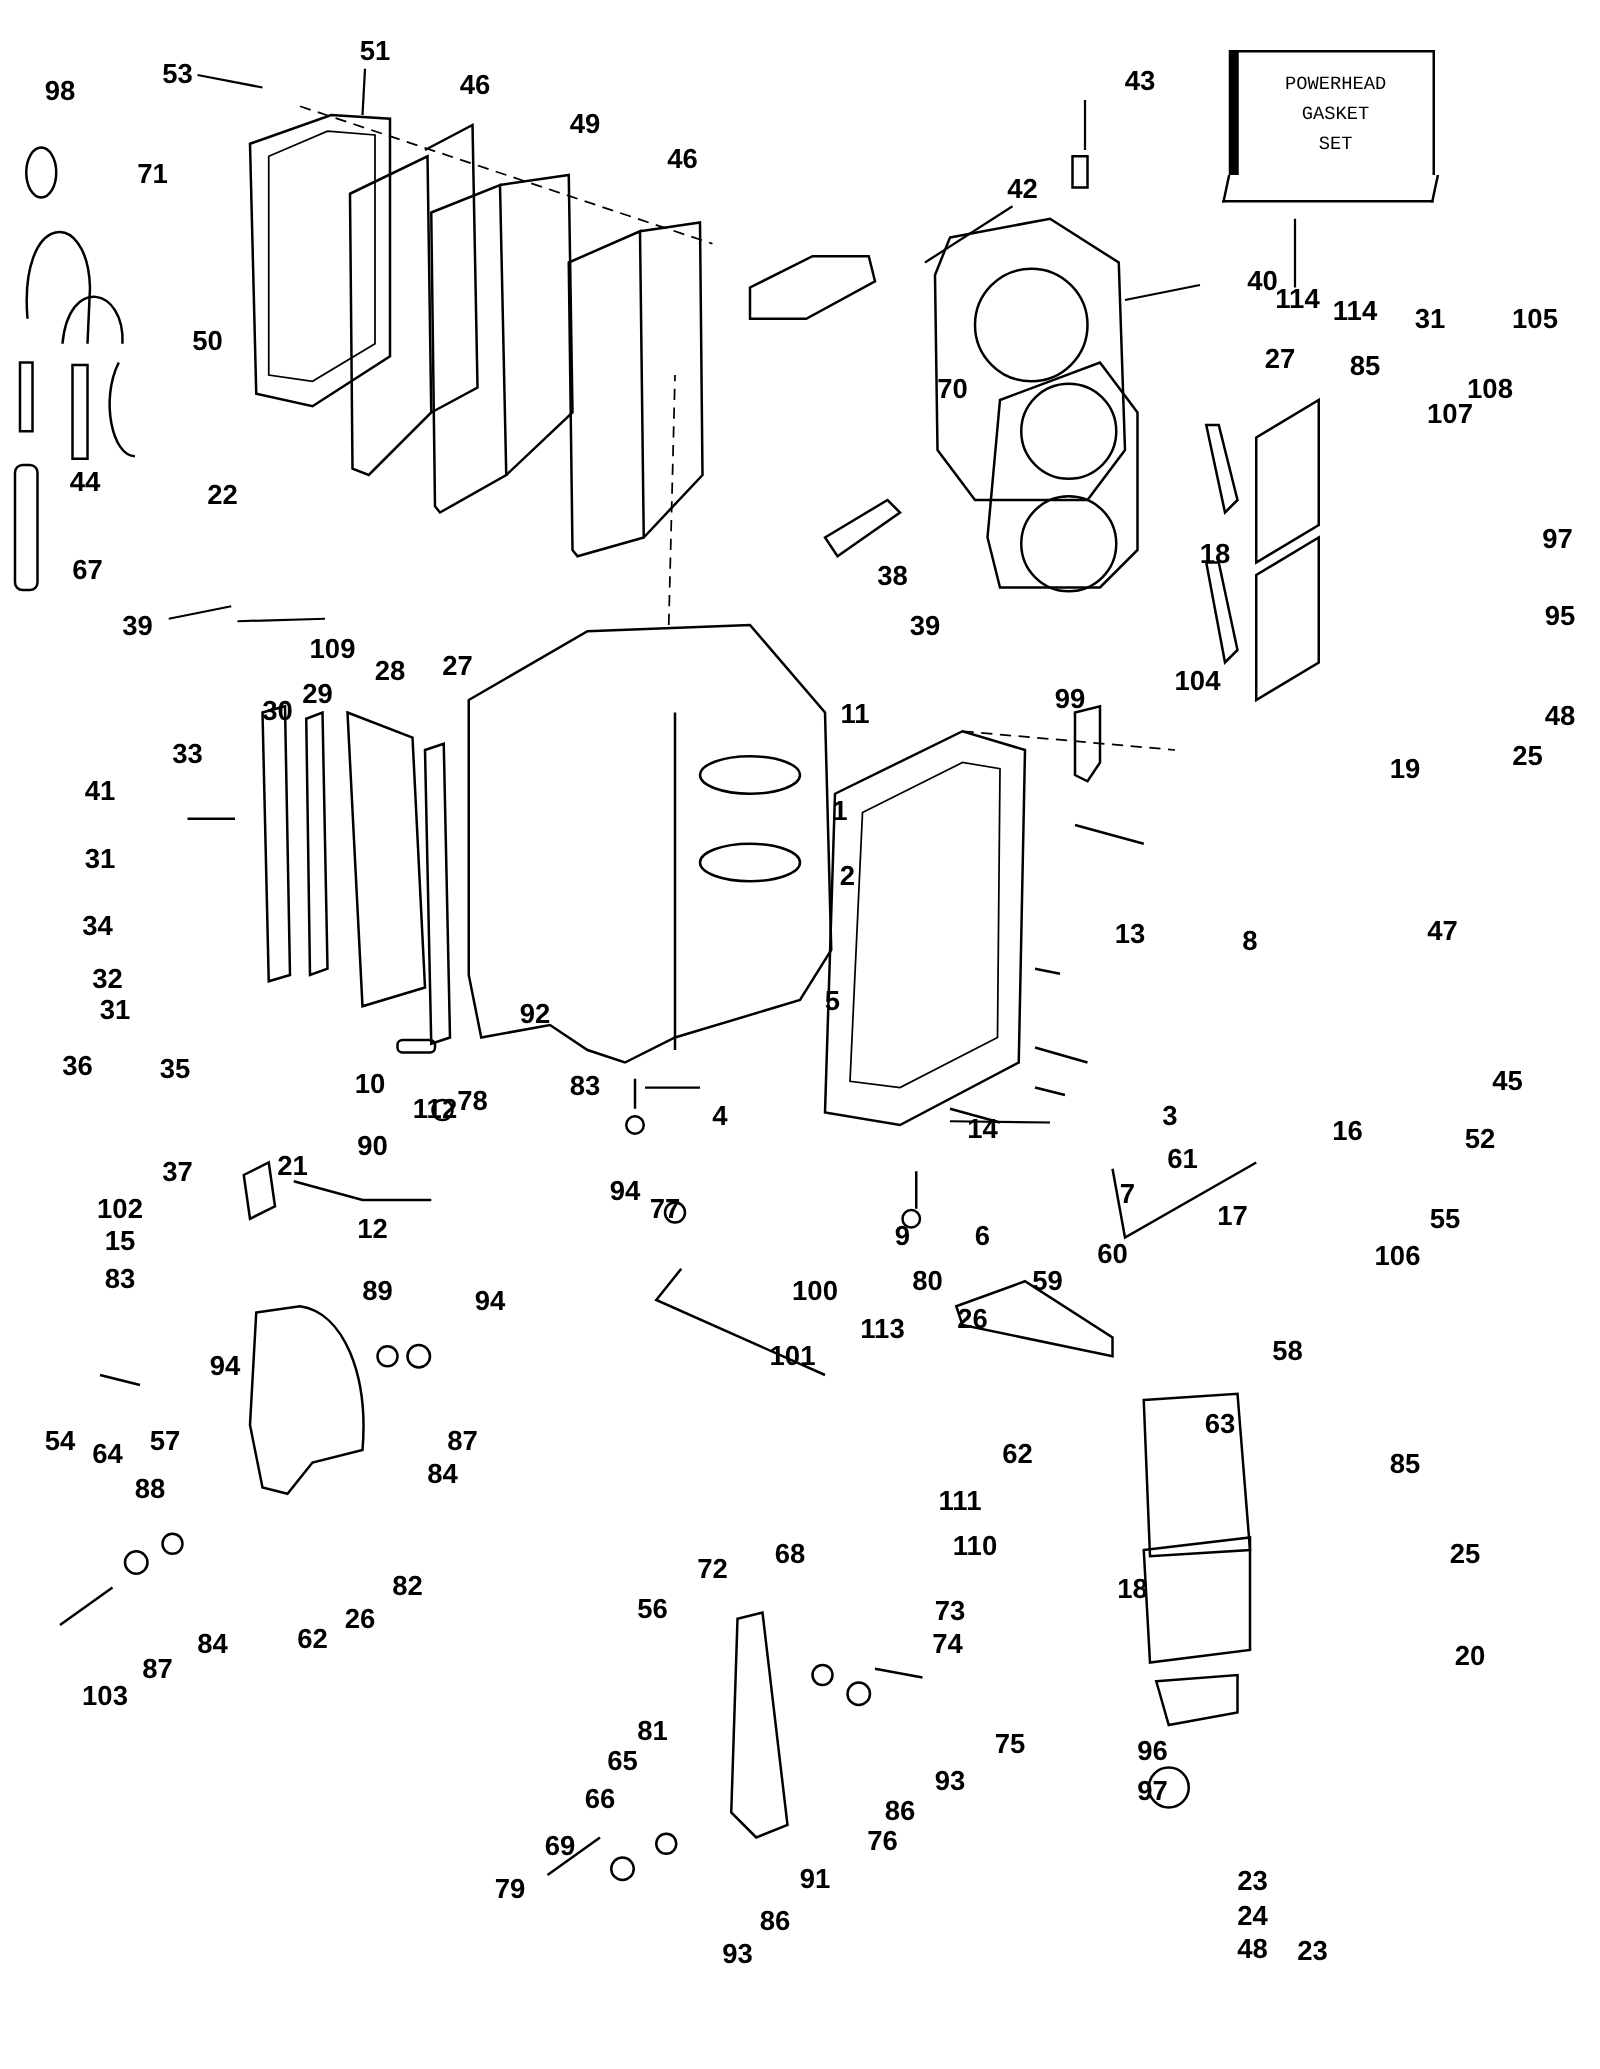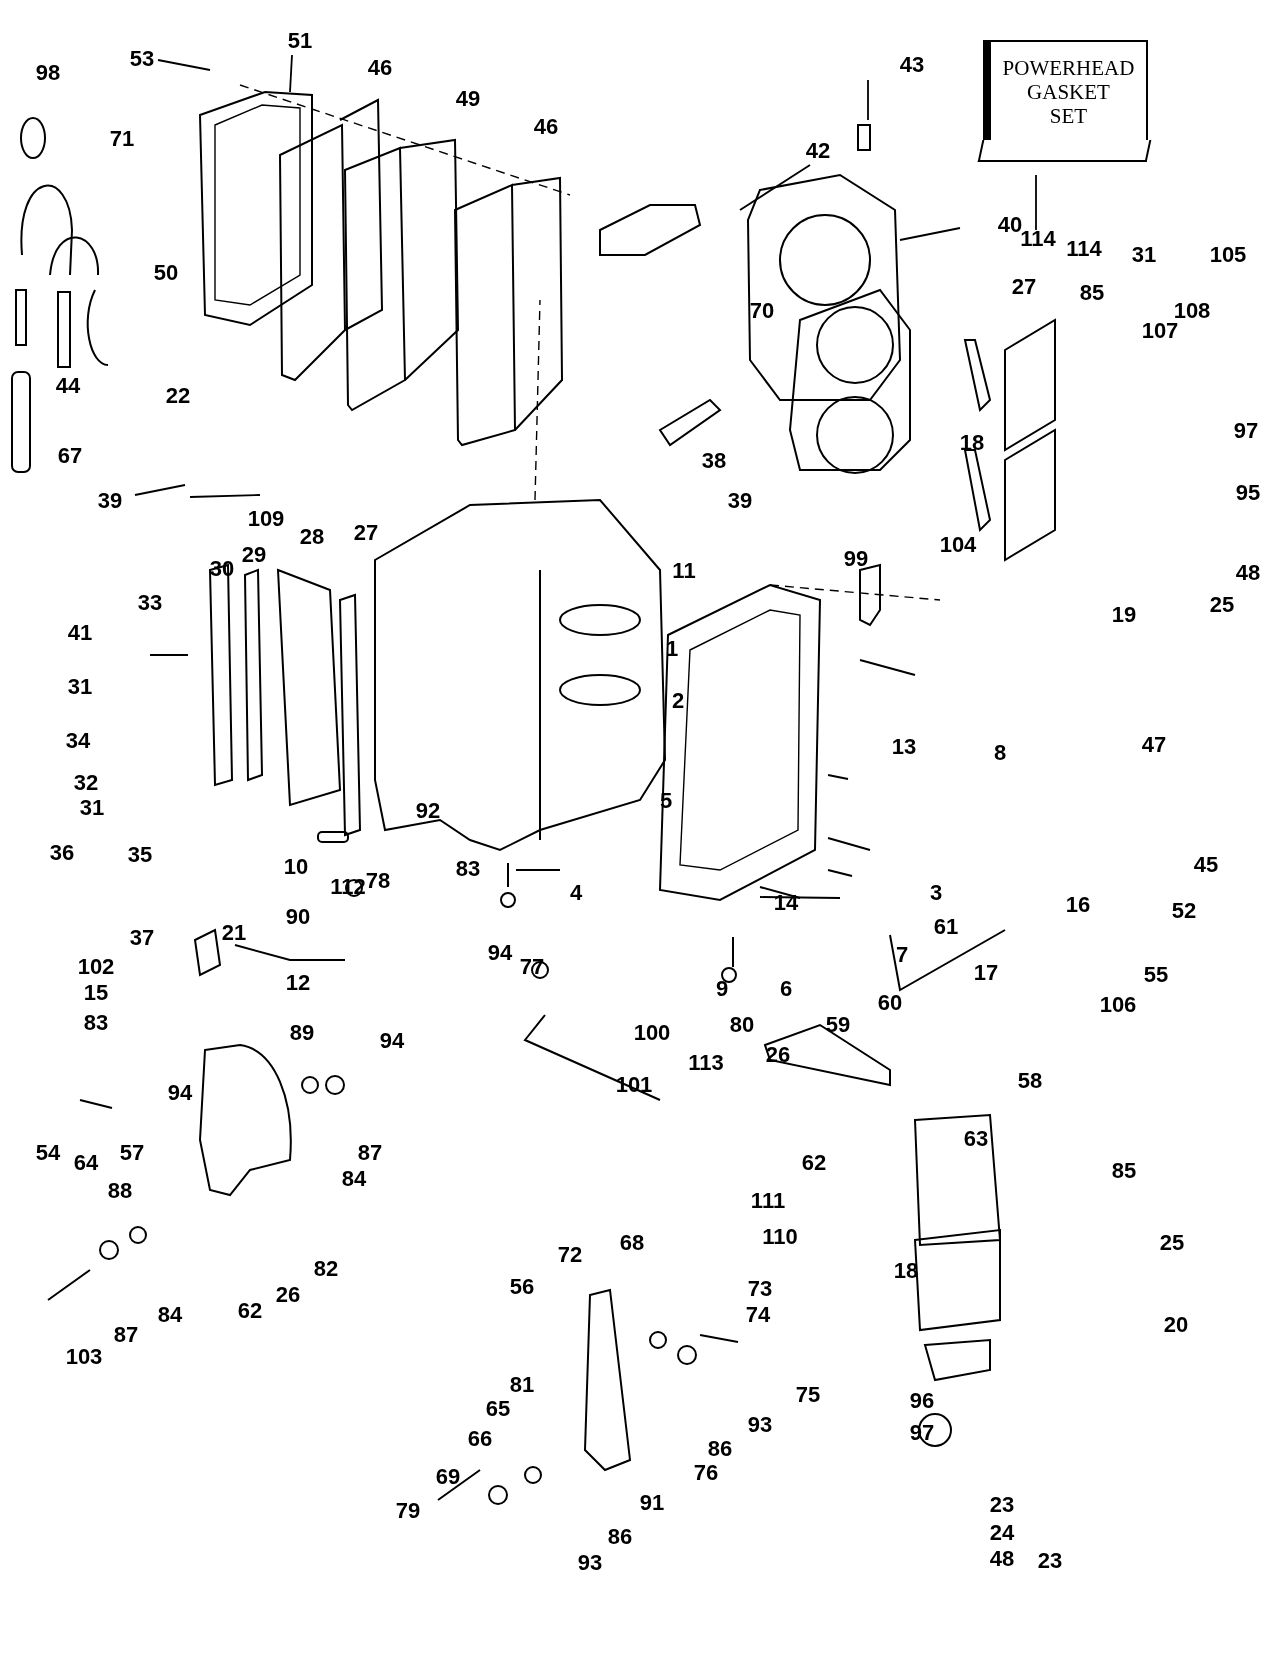--- a/index.html
+++ b/index.html
@@ -9,21 +9,21 @@
   .callout { font-family: "Liberation Sans", sans-serif; font-weight: bold; font-size: 22px; fill: #000; }
   .part { fill: none; stroke: #000; stroke-width: 2; }
   .part-thin { fill: none; stroke: #000; stroke-width: 1.4; }
   .dash { fill: none; stroke: #000; stroke-width: 1.4; stroke-dasharray: 9 6; }
   .leader { stroke: #000; stroke-width: 1.8; fill: none; }
   #kit-box { position: absolute; left: 983px; top: 40px; width: 155px; height: 100px;
              border: 2px solid #000; border-left: 8px solid #000; background: #fff;
              display: flex; align-items: center; justify-content: center; text-align: center; }
   #kit-box-base { position: absolute; left: 980px; top: 140px; width: 165px; height: 20px;
              border: 2px solid #000; border-top: none; background: #fff; transform: skewX(-12deg); }
-  #kit-box span { display: block; font-size: 21px; line-height: 24px; font-family: Liberation Serif, serif; }
+  #kit-box span { display: block; font-size: 15px; line-height: 24px; font-family: Liberation Mono, monospace; }
 </style>
 </head>
 <body>
 
 <svg id="diagram" viewBox="0 0 1280 1655" xmlns="http://www.w3.org/2000/svg">
 
   <g>
     <path class="part" d="M200,115 L265,92 L312,95 L312,285 L250,325 L205,315 Z"></path>
     <path class="part-thin" d="M215,125 L262,105 L300,108 L300,275 L250,305 L215,300 Z"></path>
     <path class="part" d="M280,155 L342,125 L345,330 L295,380 L282,375 Z"></path>

